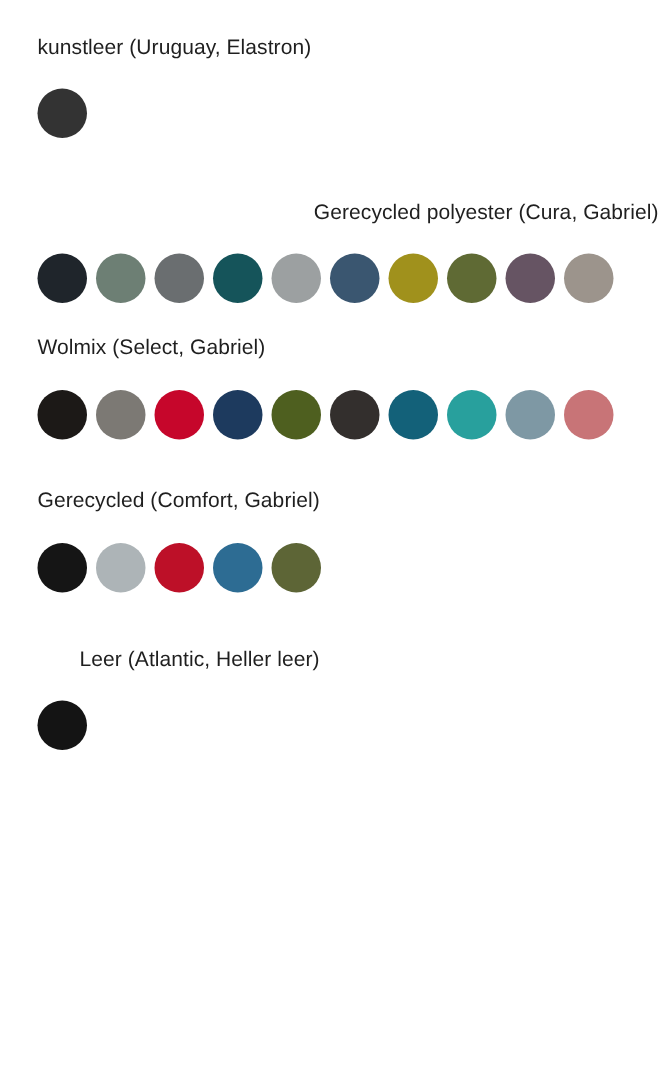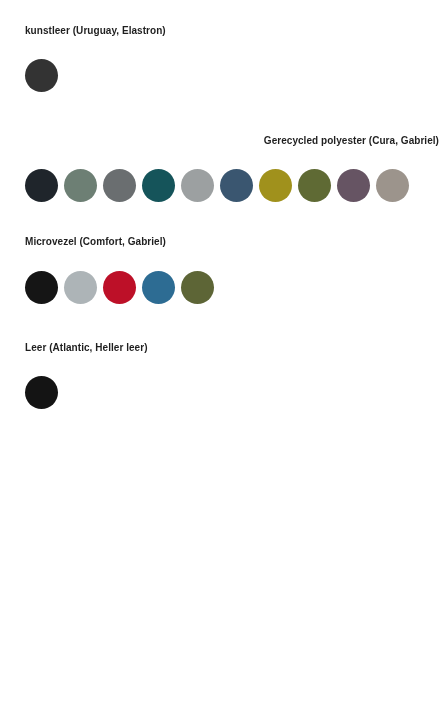--- a/index.html
+++ b/index.html
@@ -15,25 +15,25 @@
     overflow: hidden;
   }
   #material-list {
     padding: 0;
     margin: 0;
   }
   .material-group {
     padding: 0 0 0 25px;
   }
   .group-title {
-    font-size: 10px;
+    font-size: 14px;
     line-height: 14px;
     letter-spacing: 0.05px;
     color: #1f1f1f;
-    font-weight: 700;
+    font-weight: 400;
     white-space: nowrap;
   }
   .swatch-row {
     display: flex;
     flex-direction: row;
     align-items: center;
     gap: 6px;
   }
   .swatch {
     width: 33px;
@@ -52,21 +52,21 @@
 
   .g2 .group-title { padding-top: 37px; }
   .g2 .swatch-row  { padding-top: 22px; }
 
   .g3 .group-title { padding-top: 22px; }
   .g3 .swatch-row  { padding-top: 22px; }
 
   .g4 .group-title { padding-top: 33px; }
   .g4 .swatch-row  { padding-top: 22px; }
 
-  .g5 .group-title { padding-top: 37px; }
+  .g5 .group-title { padding-top: 37px; margin-left: 28px; }
   .g5 .swatch-row  { padding-top: 21px; }
 </style>
 </head>
 <body>
 
 <div id="material-list">
     <div class="material-group g0">
       <div class="group-title">kunstleer (Uruguay, Elastron)</div>
       <div class="swatch-row">
         <span class="swatch" title="swatch-uruguay-1" style="background-color: rgb(51, 51, 51);"></span>
@@ -80,22 +80,37 @@
         <span class="swatch" title="swatch-cura-3" style="background-color: rgb(106, 110, 112);"></span>
         <span class="swatch" title="swatch-cura-4" style="background-color: rgb(21, 84, 90);"></span>
         <span class="swatch" title="swatch-cura-5" style="background-color: rgb(156, 160, 161);"></span>
         <span class="swatch" title="swatch-cura-6" style="background-color: rgb(58, 86, 112);"></span>
         <span class="swatch" title="swatch-cura-7" style="background-color: rgb(160, 145, 28);"></span>
         <span class="swatch" title="swatch-cura-8" style="background-color: rgb(95, 106, 52);"></span>
         <span class="swatch" title="swatch-cura-9" style="background-color: rgb(102, 84, 99);"></span>
         <span class="swatch" title="swatch-cura-10" style="background-color: rgb(156, 148, 140);"></span>
       </div>
     </div>
+    <div class="material-group g3">
+      <div class="group-title">Wolmix (Select, Gabriel)</div>
+      <div class="swatch-row">
+        <span class="swatch" title="swatch-select-1" style="background-color: rgb(28, 25, 23);"></span>
+        <span class="swatch" title="swatch-select-2" style="background-color: rgb(124, 121, 116);"></span>
+        <span class="swatch" title="swatch-select-3" style="background-color: rgb(198, 6, 43);"></span>
+        <span class="swatch" title="swatch-select-4" style="background-color: rgb(29, 58, 94);"></span>
+        <span class="swatch" title="swatch-select-5" style="background-color: rgb(78, 95, 31);"></span>
+        <span class="swatch" title="swatch-select-6" style="background-color: rgb(51, 47, 45);"></span>
+        <span class="swatch" title="swatch-select-7" style="background-color: rgb(19, 97, 121);"></span>
+        <span class="swatch" title="swatch-select-8" style="background-color: rgb(40, 160, 157);"></span>
+        <span class="swatch" title="swatch-select-9" style="background-color: rgb(126, 152, 164);"></span>
+        <span class="swatch" title="swatch-select-10" style="background-color: rgb(200, 116, 119);"></span>
+      </div>
+    </div>
     <div class="material-group g4">
-      <div class="group-title">Microvezel (Comfort, Gabriel)</div>
+      <div class="group-title">Gerecycled (Comfort, Gabriel)</div>
       <div class="swatch-row">
         <span class="swatch" title="swatch-comfort-1" style="background-color: rgb(21, 21, 21);"></span>
         <span class="swatch" title="swatch-comfort-2" style="background-color: rgb(173, 180, 183);"></span>
         <span class="swatch" title="swatch-comfort-3" style="background-color: rgb(189, 16, 40);"></span>
         <span class="swatch" title="swatch-comfort-4" style="background-color: rgb(45, 108, 147);"></span>
         <span class="swatch" title="swatch-comfort-5" style="background-color: rgb(93, 101, 54);"></span>
       </div>
     </div>
     <div class="material-group g5">
       <div class="group-title">Leer (Atlantic, Heller leer)</div>

